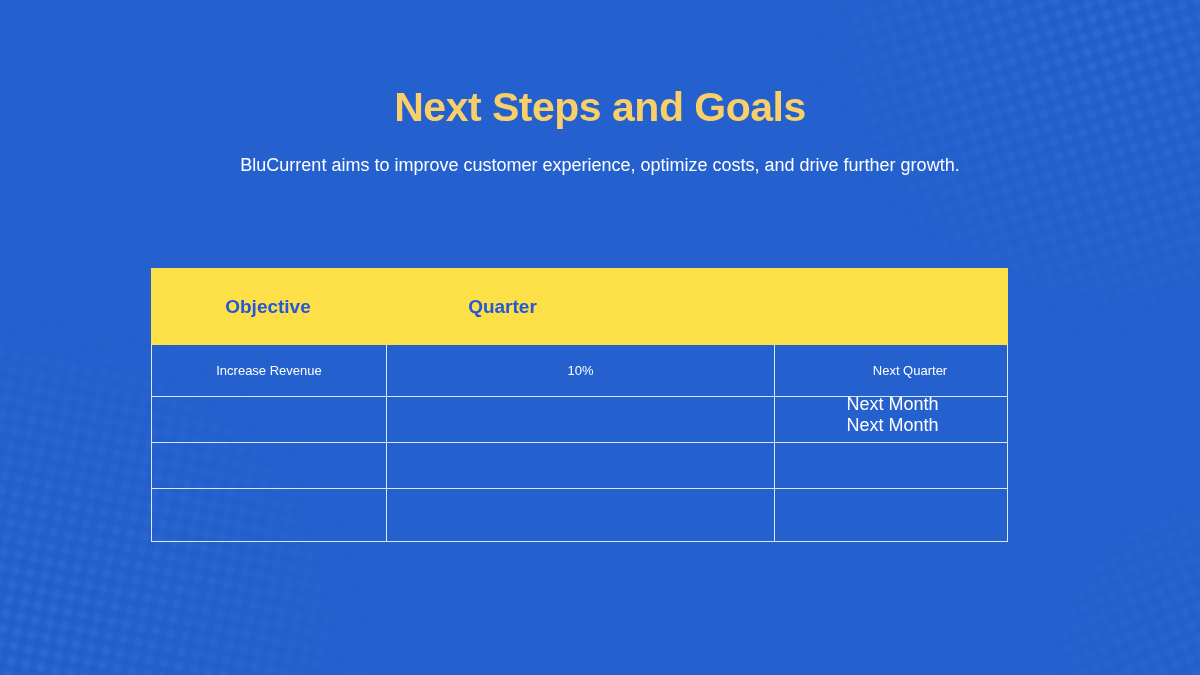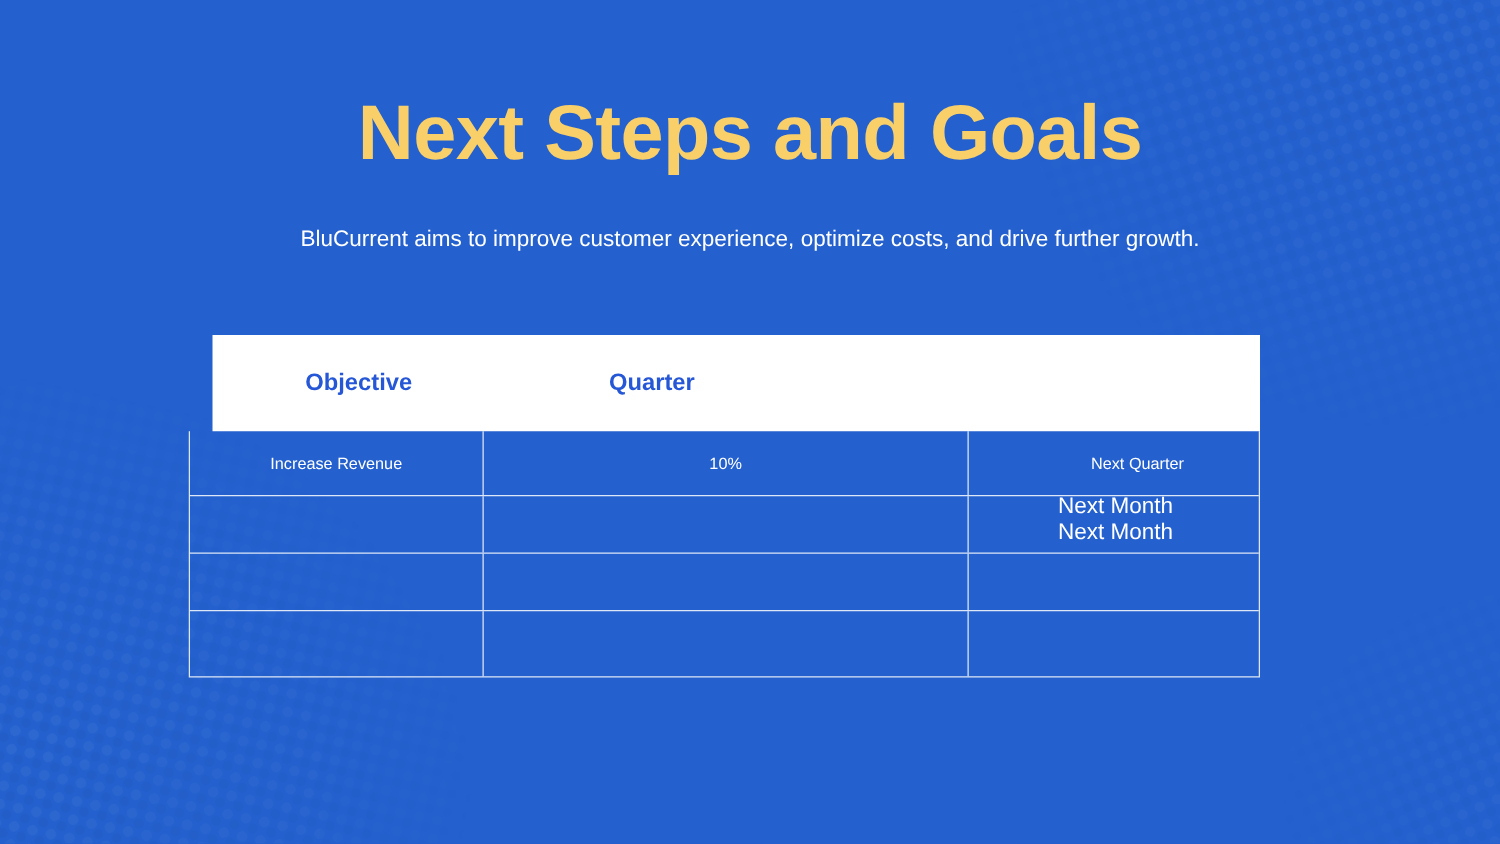--- a/index.html
+++ b/index.html
@@ -56,49 +56,48 @@
   }
 
   
   .title {
     position: absolute;
     top: 72px;
     left: 0;
     width: 1200px;
     text-align: center;
     color: #f9cf69;
-    font-size: 62px;
+    font-size: 41px;
     line-height: 70px;
     font-weight: 700;
     letter-spacing: -0.5px;
   }
   .subtitle {
     position: absolute;
-    top: 178px;
+    top: 152px;
     left: 232px;
     width: 736px;
     text-align: center;
     color: #ffffff;
     font-size: 18px;
     line-height: 27px;
     font-weight: 400;
   }
 
   
   .table-wrap {
     position: absolute;
     left: 151px;
     top: 268px;
     width: 857px;
   }
   .table-head {
     display: flex;
-    background: #ffffff;
+    background: #fde047;
     height: 77px;
-    margin-left: 19px;
   }
   .table-head .cell {
     display: flex;
     align-items: center;
     justify-content: center;
     color: #2557d6;
     font-size: 19px;
     font-weight: 700;
     box-sizing: border-box;
   }

